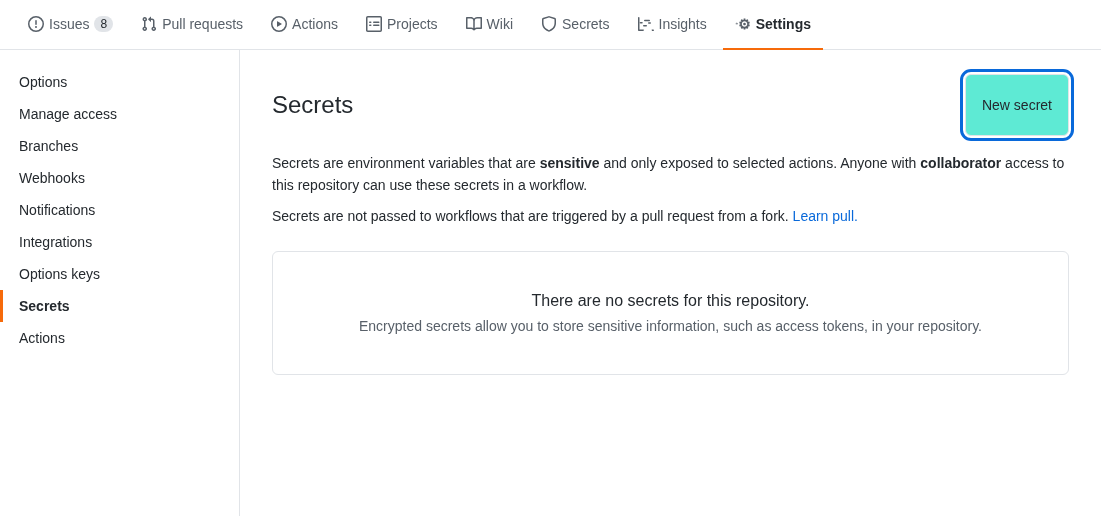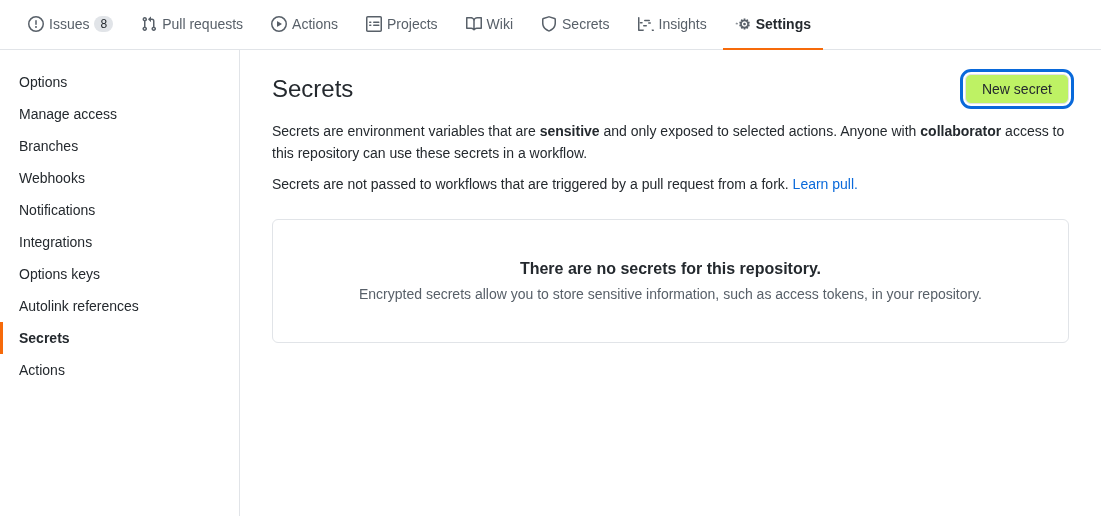--- a/index.html
+++ b/index.html
@@ -89,22 +89,22 @@
       align-items: center;
       justify-content: space-between;
       margin-bottom: 16px;
     }
     .page-title {
       font-size: 24px;
       font-weight: 400;
       color: #24292e;
     }
     .new-secret-btn {
-      padding: 6px 16px;
-      background: #bef264;
+      padding: 22px 16px;
+      background: #5eead4;
       border: 1px solid #e1e4e8;
       border-radius: 6px;
       font-size: 14px;
       cursor: pointer;
       color: #24292e;
       outline: 3px solid #0969da;
       outline-offset: 2px;
     }
 
     .description {
@@ -117,21 +117,21 @@
 
     .empty-box {
       border: 1px solid #e1e4e8;
       border-radius: 6px;
       padding: 40px 24px;
       text-align: center;
       margin-top: 24px;
     }
     .empty-box-title {
       font-size: 16px;
-      font-weight: 700;
+      font-weight: 400;
       color: #24292e;
       margin-bottom: 8px;
     }
     .empty-box-desc {
       font-size: 14px;
       color: #586069;
     }
   </style>
 </head>
 <body>
@@ -222,23 +222,20 @@
       <span>Webhooks</span>
     </a>
     <a class="sidebar-item">
       <span>Notifications</span>
     </a>
     <a class="sidebar-item">
       <span>Integrations</span>
     </a>
     <a class="sidebar-item">
       <span>Options keys</span>
-    </a>
-    <a class="sidebar-item">
-      <span>Autolink references</span>
     </a>
     <a class="sidebar-item active">
       <span>Secrets</span>
     </a>
     <a class="sidebar-item">
       <span>Actions</span>
     </a>
   </aside>
 
   <main class="main">

